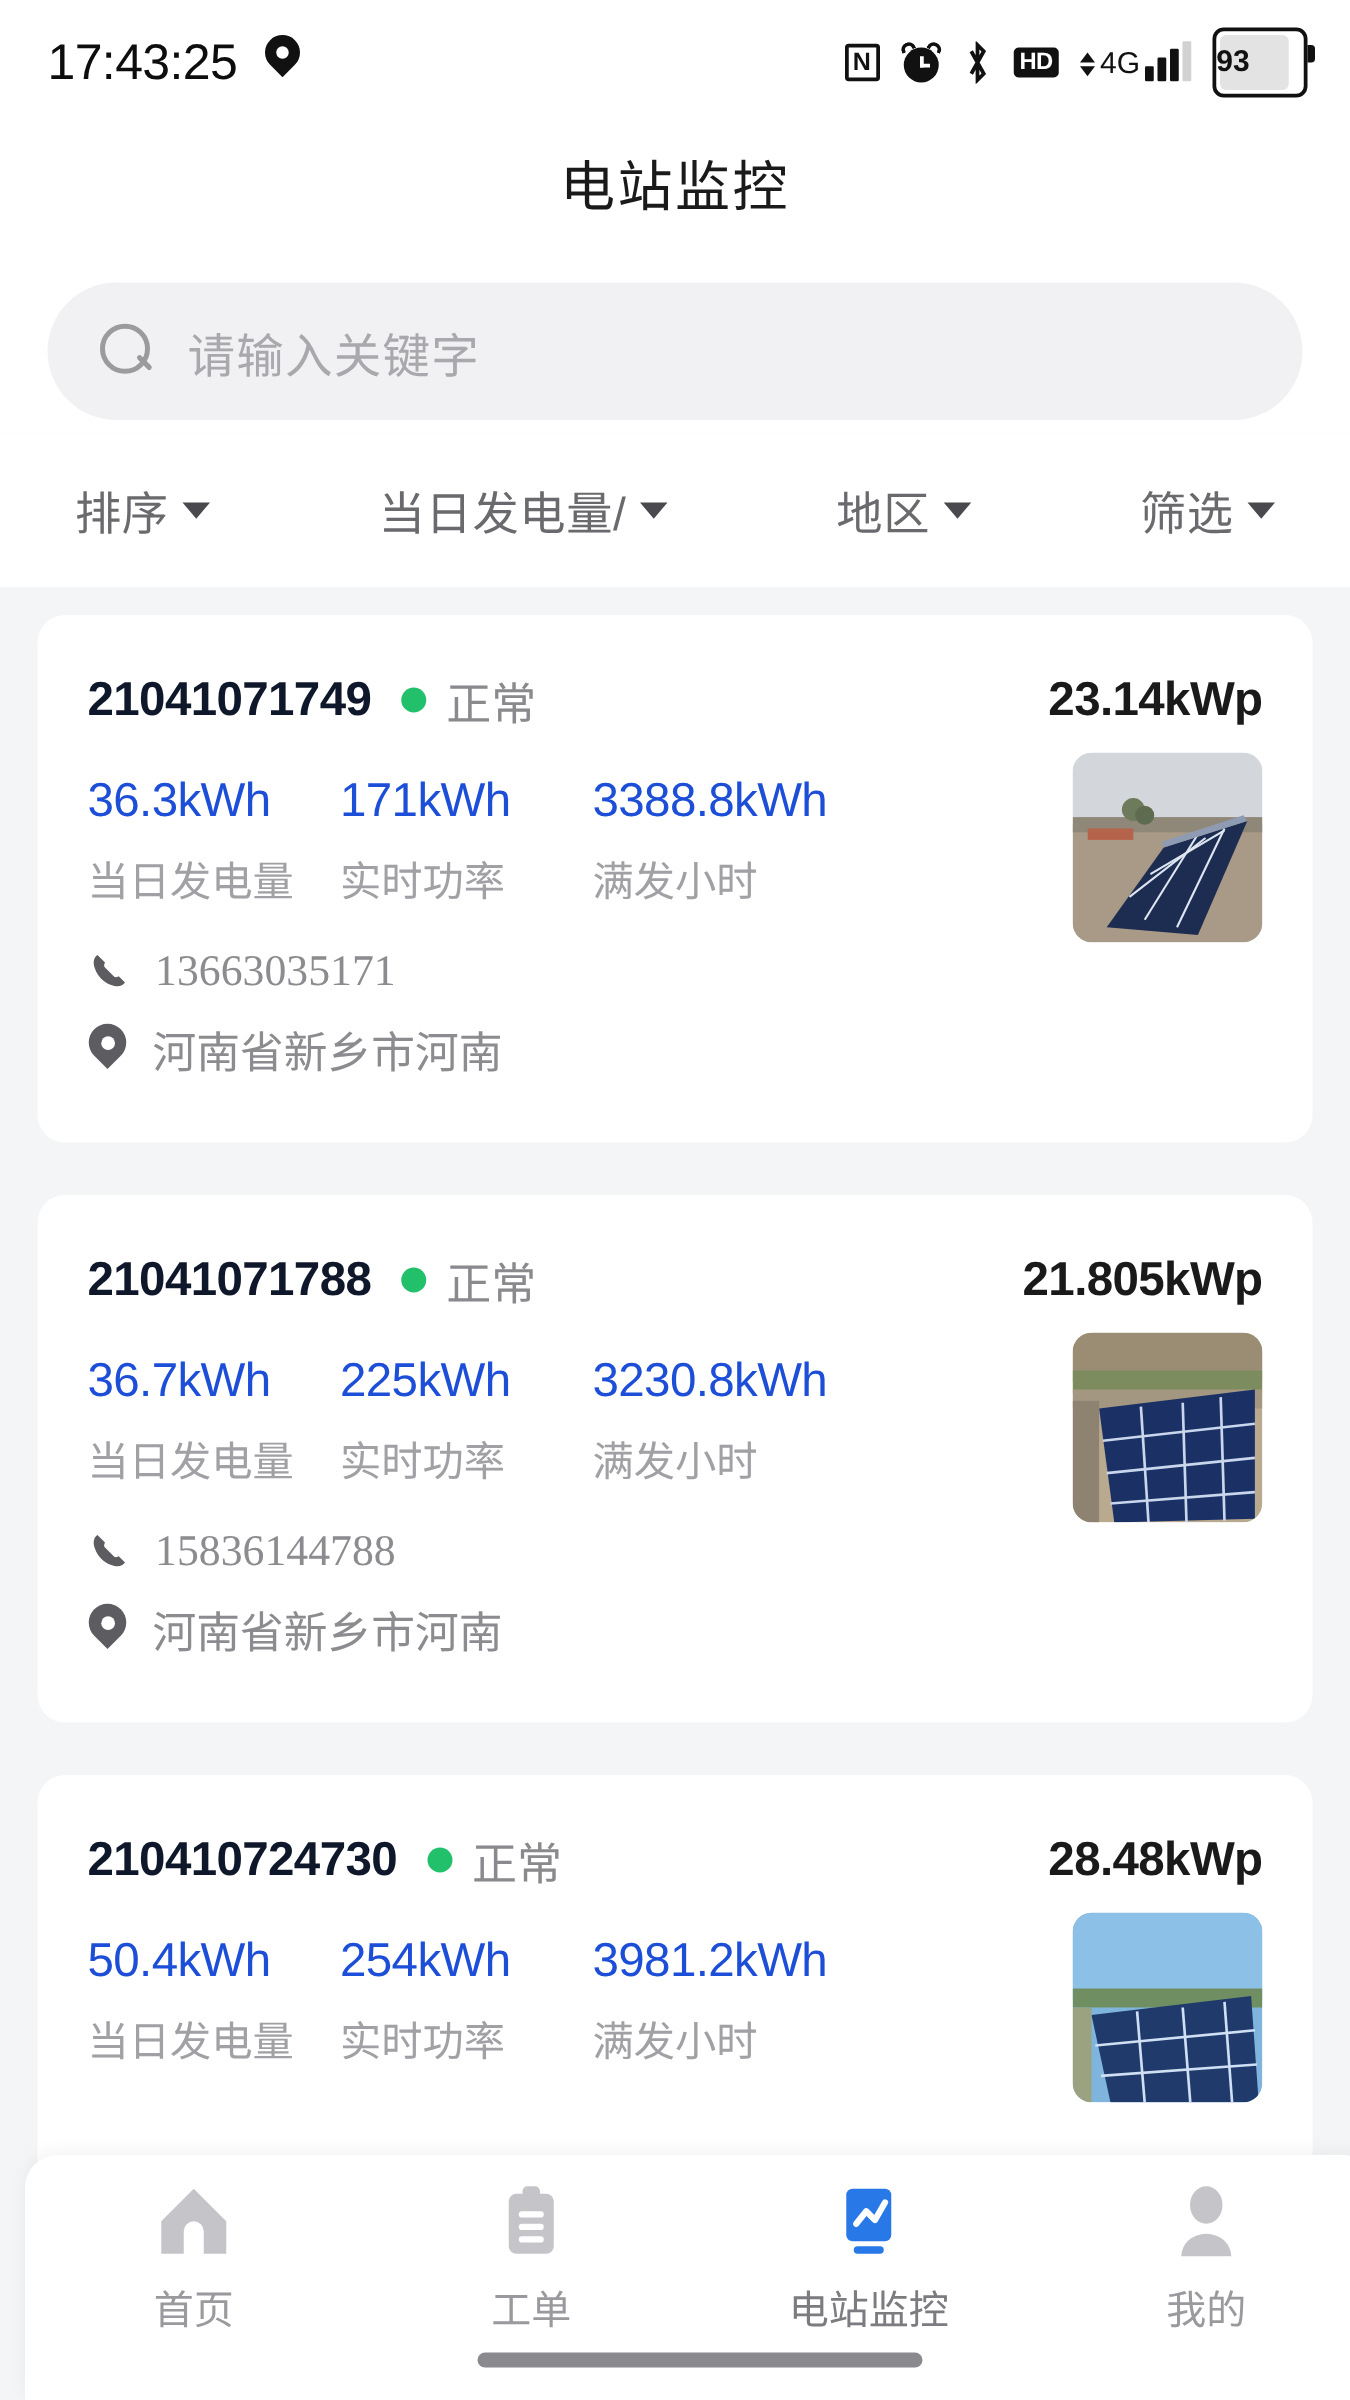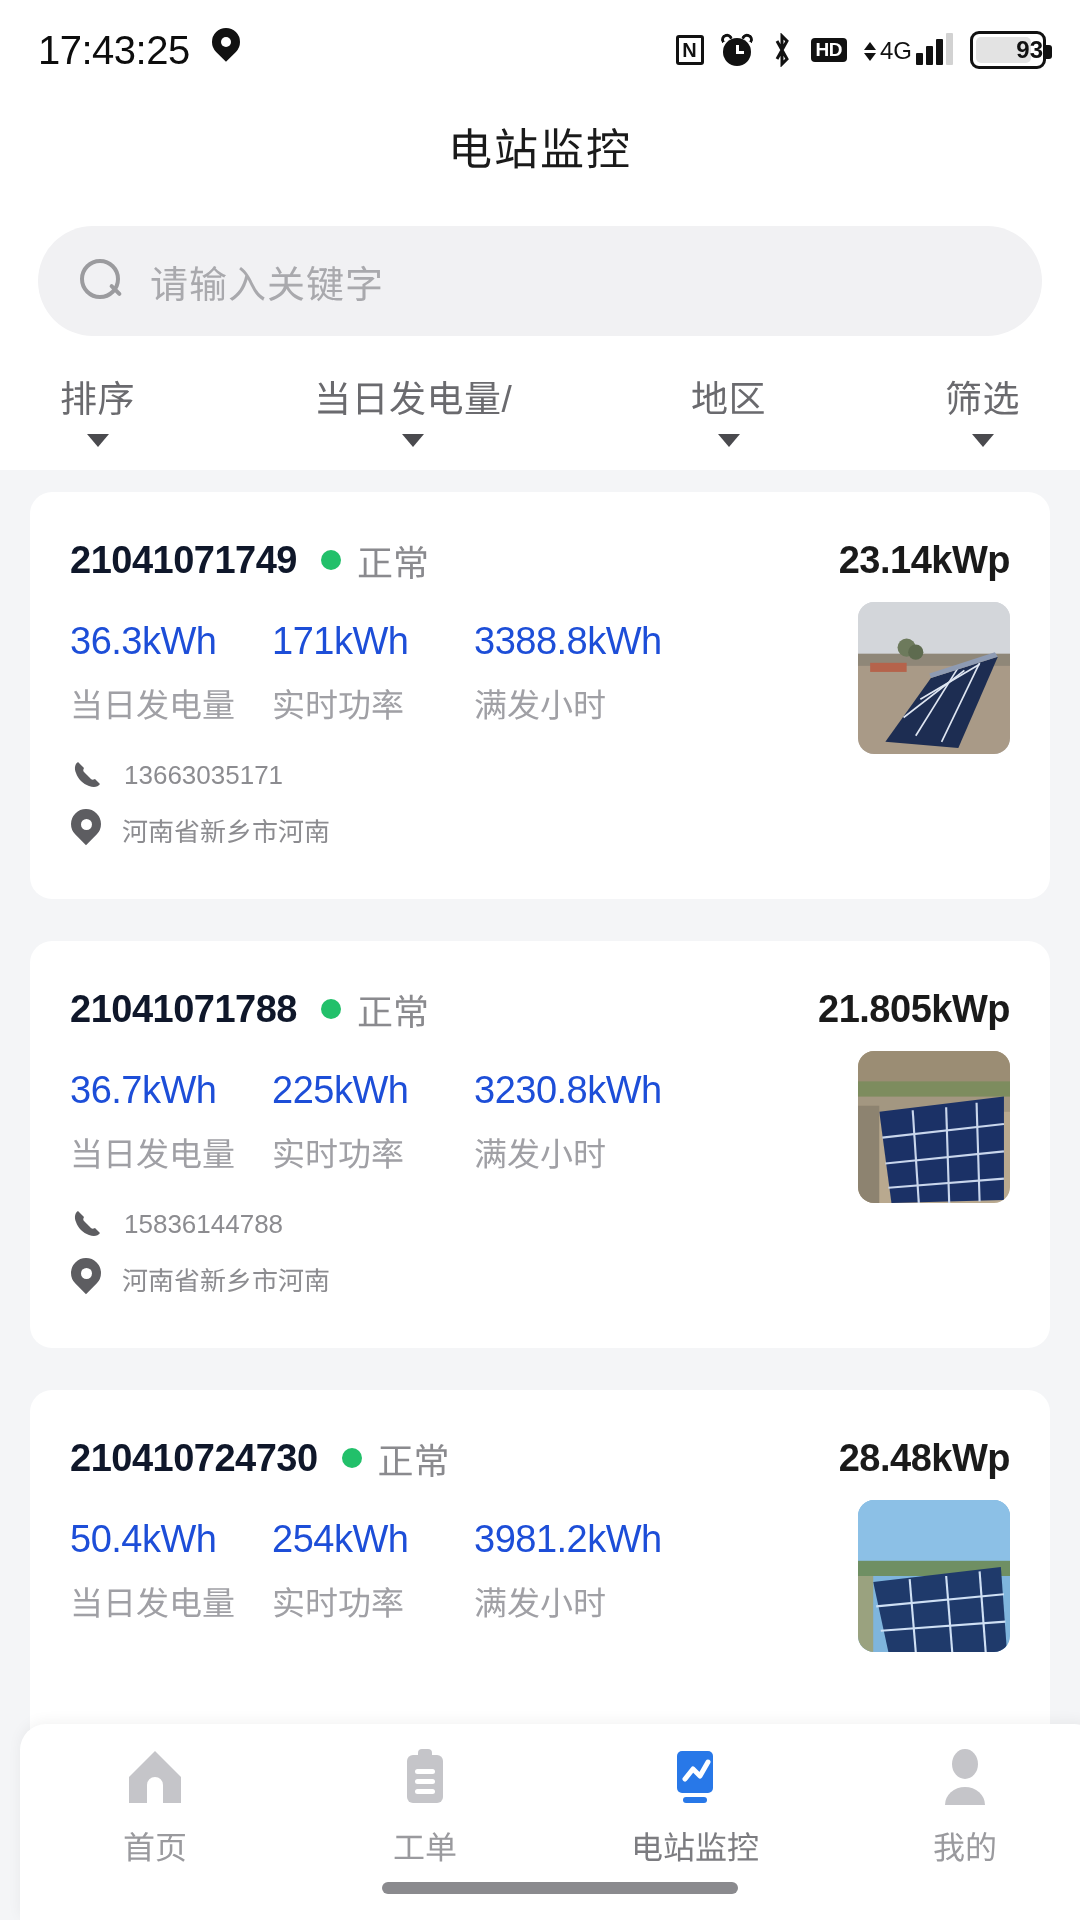--- a/index.html
+++ b/index.html
@@ -59,22 +59,22 @@
   .net-arrows{ display:flex;flex-direction:column;gap:3px; margin-bottom:4px;}
   .ar-up,.ar-dn{ width:0;height:0;border-left:6px solid transparent;border-right:6px solid transparent;}
   .ar-up{ border-bottom:8px solid #111; }
   .ar-dn{ border-top:8px solid #111; }
   .net-4g{ font-size:24px; font-weight:400; color:#111; line-height:1; margin-bottom:2px;}
   .bars{ display:flex; align-items:flex-end; gap:3px; height:30px; }
   .bars i{ width:7px; background:#111; border-radius:1px; display:block;}
   .bars i:nth-child(1){height:12px;} .bars i:nth-child(2){height:19px;}
   .bars i:nth-child(3){height:26px;} .bars i:nth-child(4){height:32px;background:#d2d2d2;}
   .batt{
-    width:76px;height:38px;border:3.5px solid #111;border-radius:9px;
-    position:relative;display:flex;align-items:center;justify-content:flex-end;
+    width:76px;height:56px;border:3.5px solid #111;border-radius:9px;
+    position:relative;display:flex;align-items:center;justify-content:flex-start;
   }
   .batt::after{
     content:"";position:absolute;right:-9px;top:11px;width:6px;height:14px;
     background:#111;border-radius:0 3px 3px 0;
   }
   .batt-fill{
     position:absolute;left:3px;top:3px;bottom:3px;width:55px;background:#e3e3e3;border-radius:5px;
   }
   .batt span{ position:relative;font-size:24px;font-weight:600;color:#111;line-height:1; }
 
@@ -97,21 +97,21 @@
     content:"";position:absolute;left:28px;top:29px;width:15px;height:4px;
     background:#9b9b9e;border-radius:2px;transform:rotate(45deg);
   }
   .search-ph{ font-size:38px; color:#a9a9ad; letter-spacing:1px; }
 
   
   .filters{
     background:#fff; height:124px; display:flex; align-items:center;
     padding:0 60px; justify-content:space-between;
   }
-  .fl{ display:flex; align-items:center; gap:11px;flex-direction:column; }
+  .fl{ display:flex; align-items:center; gap:11px; }
   .fl-label{ font-size:37px; color:#6a6a6e; letter-spacing:0.5px; white-space:nowrap;}
   .caret{ width:0;height:0;border-left:11px solid transparent;border-right:11px solid transparent;border-top:13px solid #4a4a4e; }
 
   
   .list{ padding:22px 30px 0; background:#f4f5f7; height:1404px; overflow:hidden; }
   .card{
     background:#fff; border-radius:22px; padding:42px 40px 34px;
     margin-bottom:42px; position:relative; min-height:376px;
   }
   .card-top{ display:flex; align-items:center; }
@@ -121,22 +121,22 @@
   .dot{ width:20px;height:20px;border-radius:50%;background:#22c06a;flex:none; }
   .st-status-txt{ font-size:36px; color:#8a8a8e; }
   .st-cap{ margin-left:auto; font-size:38px; font-weight:600; color:#1a1a1a; letter-spacing:-0.5px;}
   .metrics{ display:flex; margin-top:34px; }
   .metric{ width:202px; }
   .metric.wide{ width:260px; }
   .m-val{ font-size:38px; font-weight:400; color:#1d4ed8; letter-spacing:-0.5px; }
   .m-lab{ font-size:33px; color:#a0a0a5; margin-top:16px; }
   .contact{ margin-top:30px; }
   .c-row{ display:flex; align-items:center; gap:18px; margin-bottom:16px; }
-  .c-txt{ font-size:26px; color:#8c8c90; white-space:nowrap; overflow:hidden;
-          max-width:430px; display:block; }
+  .c-txt{ font-size:35px; color:#8c8c90; white-space:nowrap; overflow:hidden;
+          max-width:430px; display:block;font-family:Liberation Serif, serif; }
   .ic-phone{ width:36px;height:36px;flex:none; }
   .ic-loc{ width:34px;height:40px;flex:none;position:relative; }
   .ic-loc::before{
     content:"";position:absolute;left:1px;top:0;width:30px;height:30px;
     background:#5d5d61;border-radius:50% 50% 50% 0;transform:rotate(-45deg);
   }
   .ic-loc::after{
     content:"";position:absolute;left:11px;top:10px;width:11px;height:11px;
     background:#fff;border-radius:50%;
   }

